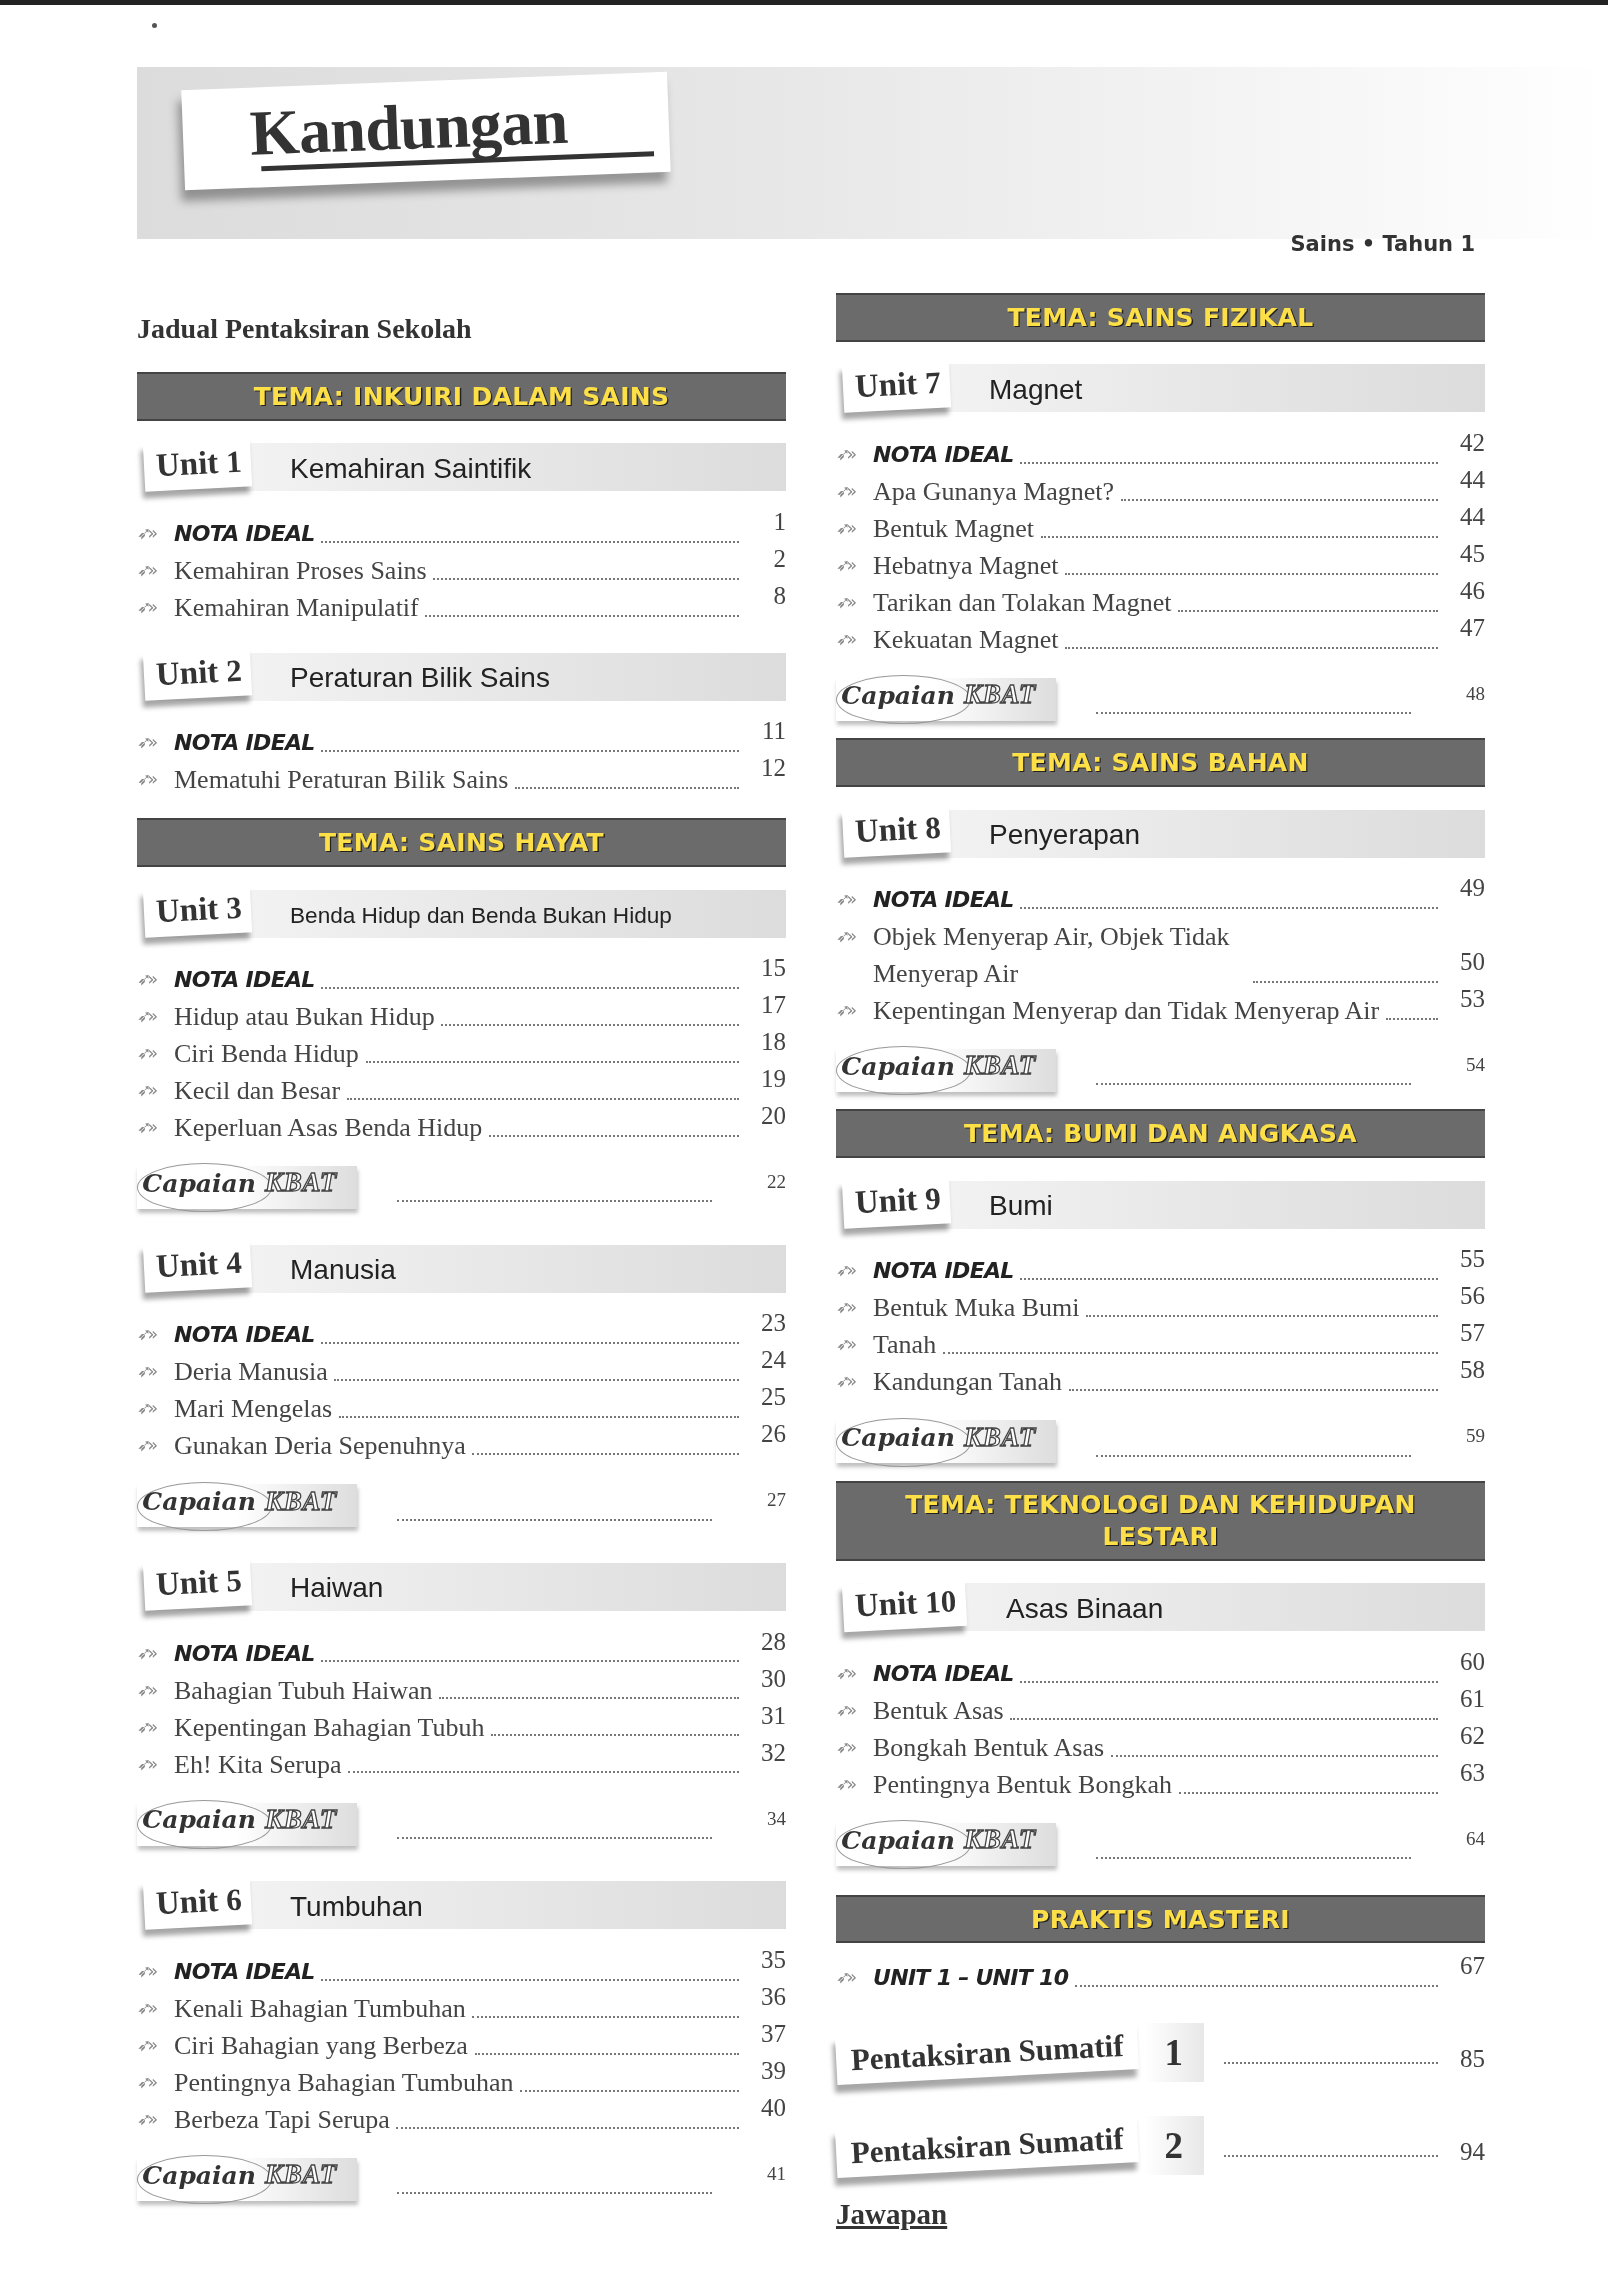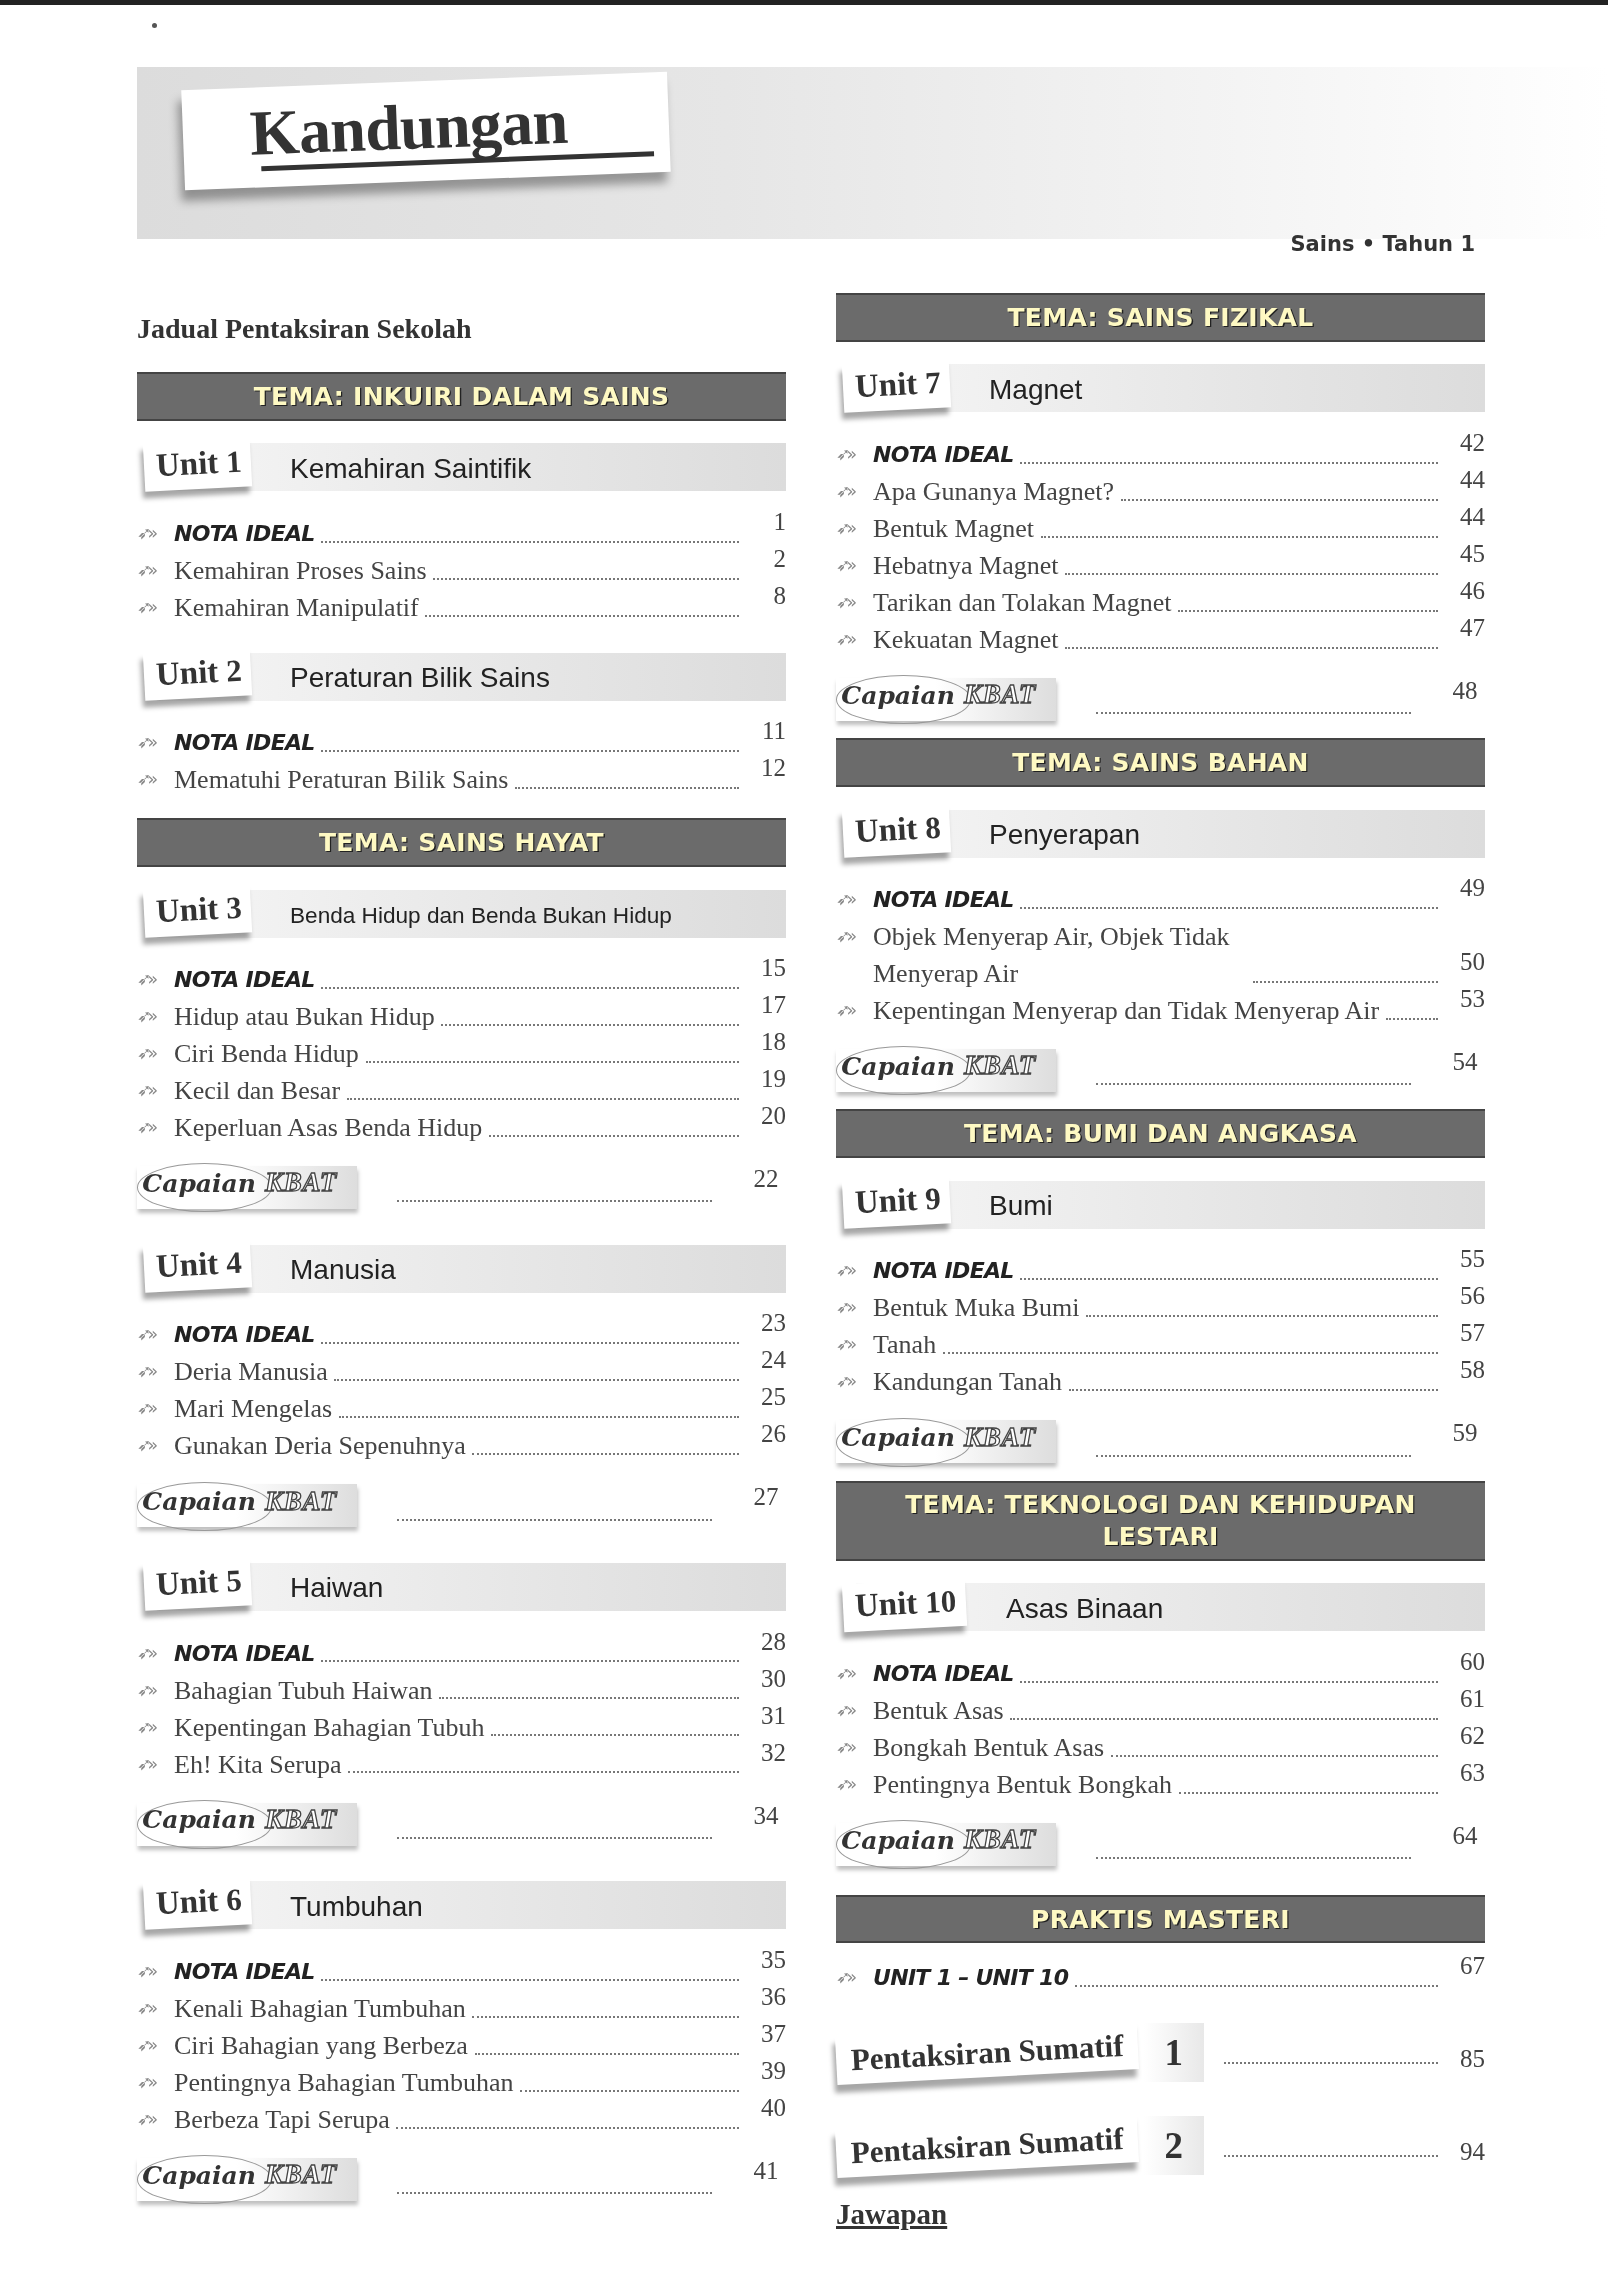--- a/index.html
+++ b/index.html
@@ -18,21 +18,21 @@
 
   .subject { position:absolute; right:133px; top:232px; font-family:"DejaVu Sans", sans-serif; font-weight:bold;
     font-size:21px; color:#333; }
 
   .col { position:absolute; }
   .col-left { left:137px; top:313px; width:649px; }
   .col-right { left:836px; top:293px; width:649px; }
 
   .section-heading { font-family:"Liberation Serif", serif; font-weight:bold; font-size:28px; color:#333; margin:0 0 27px 0; }
 
-  .theme-bar { background:#6b6b6b; color:#fef9c3; font-family:"DejaVu Sans", sans-serif; font-weight:bold;
+  .theme-bar { background:#6b6b6b; color:#fde047; font-family:"DejaVu Sans", sans-serif; font-weight:bold;
     font-size:25px; text-align:center; padding:6.7px 13.3px; border-top:2.7px solid #444; border-bottom:2.7px solid #444;
     text-shadow: 1.3px 1.3px 0 #222; letter-spacing:0.3px; line-height:1.25; margin:0 0 16px 0; }
 
   .unit-head { position:relative; height:61px; margin:0 0 17.3px 0; }
   .unit-strip { position:absolute; left:20px; right:0; top:6.7px; height:48px;
     background:linear-gradient(90deg,#f6f6f6 0%, #e6e6e6 60%, #dcdcdc 100%); }
   .unit-tag { position:absolute; left:6.7px; top:4px; background:#fff; padding:4px 9.3px 6.7px 12px;
     transform:rotate(-3deg); box-shadow:-2.7px 6.7px 5.3px rgba(0,0,0,0.35);
     font-family:"Liberation Serif", serif; font-weight:bold; font-size:33px; color:#333; }
   .unit-tag .num { margin-left:8px; font-size:31px; }
@@ -49,21 +49,21 @@
   .entry.wrap .label { white-space:normal; max-width:546px; }
 
   .capaian { display:flex; align-items:flex-end; margin:20px 0 29px 0;gap:27px; }
   .capaian-badge { position:relative; width:220px; height:43px; background:linear-gradient(90deg,#fff 0%,#fff 45%,#ddd 100%);
     box-shadow: 1.3px 4px 4px rgba(0,0,0,0.25); }
   .capaian-word { position:absolute; left:5.3px; top:2.7px; font-family:"DejaVu Serif", serif; font-weight:bold; font-style:italic; font-size:25px; color:#333; }
   .capaian-ellipse { position:absolute; left:0; top:-2.7px; width:133px; height:47px; border:1.3px solid #999; border-radius:50%; }
   .kbat { position:absolute; left:128px; top:1.3px; font-family:Liberation Serif, serif; font-weight:bold; font-style:italic; font-size:27px;
     color:#fff; -webkit-text-stroke:1.3px #444; letter-spacing:0.7px; }
   .capaian .dots { flex:1 1 auto; border-bottom:2.7px dotted #777; margin:0 6.7px 6.7px 13.3px; }
-  .capaian .page { width:40px; text-align:center; font-size:25px; color:#444; position:relative; top:-16px; }
+  .capaian .page { width:40px; text-align:right; font-size:19px; color:#444; position:relative; top:-16px; }
 
   .sumatif { display:flex; align-items:center; margin:20px 0 13.3px 0; height:73px; }
   .sumatif-card { position:relative; background:#fff; padding:6.7px 14.7px; transform:rotate(-3deg);
     box-shadow:-2.7px 8px 5.3px rgba(0,0,0,0.35); font-family:"Liberation Serif", serif; font-weight:bold; font-size:31px; color:#333; }
   .sumatif-num { width:60px; height:59px; margin-left:5.3px; background:linear-gradient(90deg,#fff,#e8e8e8); font-family:"Liberation Serif", serif;
     font-weight:bold; font-size:37px; color:#333; text-align:center; line-height:59px; }
   .sumatif .dots { flex:1 1 auto; border-bottom:2.7px dotted #777; margin:20px 6.7px 0 20px; }
   .sumatif .page { width:40px; text-align:right; font-size:25px; color:#444; margin-top:12px; }
 
   .jawapan { margin-top:16px; font-family:"Liberation Serif", serif; font-weight:bold; font-size:29px; color:#333; text-decoration:underline; text-decoration-thickness:2.7px; }

